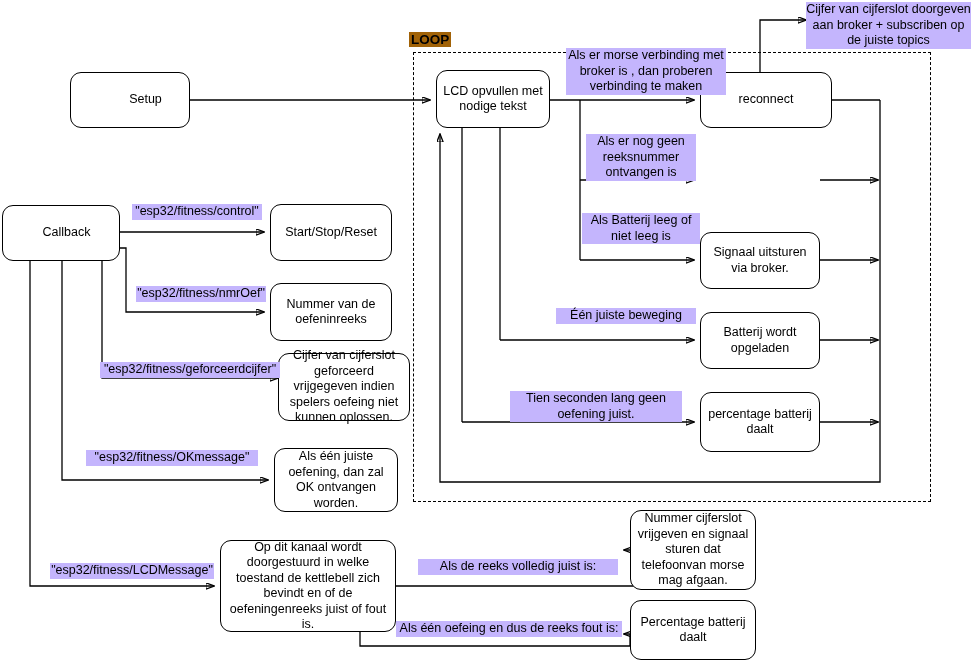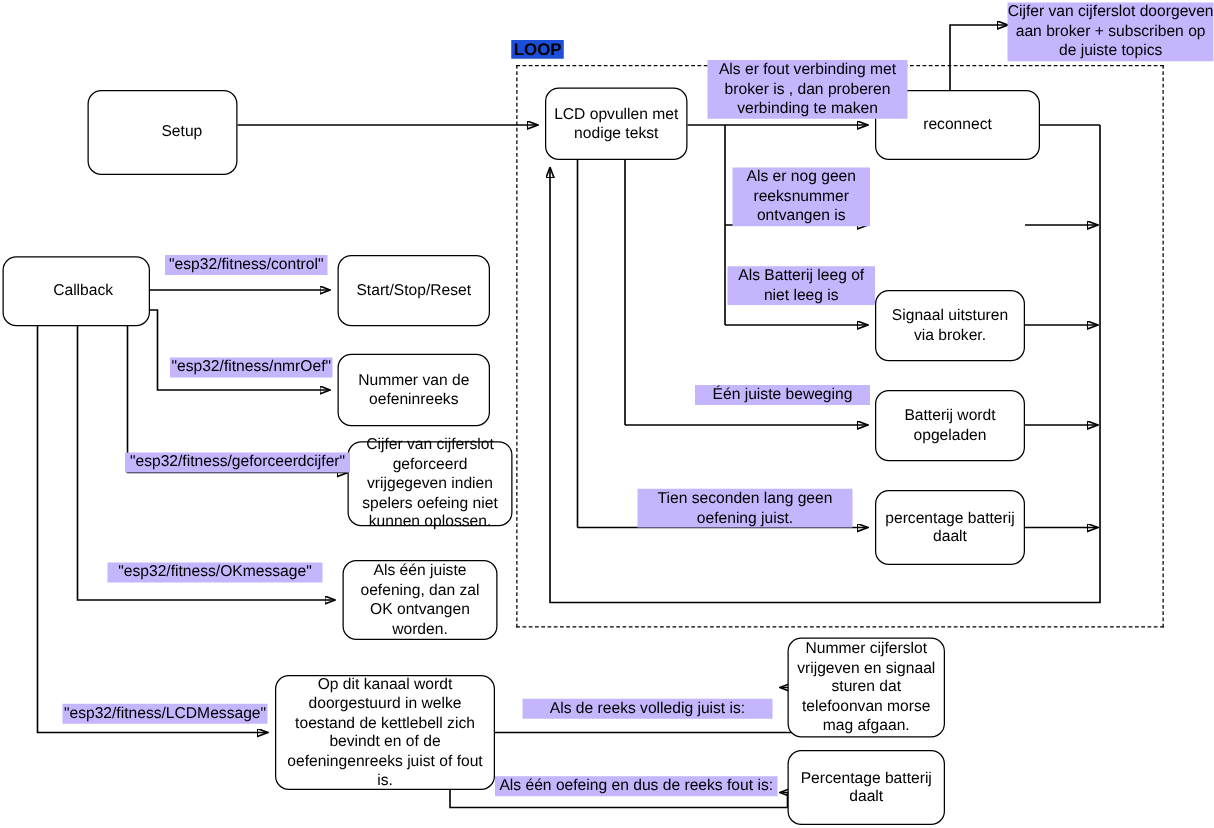--- a/index.html
+++ b/index.html
@@ -40,21 +40,21 @@
     background: #c4b5fd;
     white-space: pre-line;
     z-index: 4;
   }
   .group-label {
     position: absolute;
     color: #000000;
     font-size: 13.5px;
     font-weight: bold;
     z-index: 4;
-    background: #1d4ed8;
+    background: #a16207;
     padding: 0 2px;
   }
   .loop-box {
     position: absolute;
     box-sizing: border-box;
     border: 1.4px dashed #000000;
     background: transparent;
     z-index: 1;
   }
   svg.wires {
@@ -119,21 +119,21 @@
 
     <path d="M62,260 L62,480 L268,480" marker-end="url(#arrow)"></path>
 
     <path d="M30,260 L30,586 L214,586" marker-end="url(#arrow)"></path>
 
     <path d="M396,586 L638,586 L638,550 L624,550" marker-end="url(#arrow)"></path>
 
     <path d="M360,632 L360,646 L630,646 L630,634 L624,634" marker-end="url(#arrow)"></path>
   </svg>
 
-  <div class="node" style="left:70px; top:72px; width:120px; height:68px;padding-left:36px;">Setup</div>
+  <div class="node" style="left:70px; top:72px; width:120px; height:56px;padding-left:36px;">Setup</div>
 
   <div class="node" style="left:2px; top:205px; width:118px; height:56px;padding-left:16px;">Callback</div>
 
   <div class="node" style="left:436px; top:70px; width:114px; height:58px;">LCD opvullen met nodige tekst</div>
 
   <div class="node" style="left:700px; top:72px; width:132px; height:56px;">reconnect</div>
 
 
   <div class="node" style="left:700px; top:232px; width:120px; height:57px;">Signaal uitsturen via broker.</div>
 
@@ -150,21 +150,21 @@
   <div class="node" style="left:274px; top:448px; width:124px; height:64px;">Als één juiste oefening, dan zal OK ontvangen worden.</div>
 
   <div class="node" style="left:220px; top:540px; width:176px; height:92px;text-align:center;">Op dit kanaal wordt doorgestuurd in welke toestand de kettlebell zich bevindt en of de oefeningenreeks juist of fout is.</div>
 
   <div class="node" style="left:630px; top:510px; width:126px; height:80px;">Nummer cijferslot vrijgeven en signaal sturen dat telefoonvan morse mag afgaan.</div>
 
   <div class="node" style="left:630px; top:600px; width:126px; height:60px;">Percentage batterij daalt</div>
 
   <div class="edge-label" style="left:806px; top:2px; width:165px;">Cijfer van cijferslot doorgeven aan broker + subscriben op de juiste topics</div>
 
-  <div class="edge-label" style="left:566px; top:48px; width:160px;">Als er fout verbinding met broker is , dan proberen verbinding te maken</div>
+  <div class="edge-label" style="left:566px; top:48px; width:160px;">Als er morse verbinding met broker is , dan proberen verbinding te maken</div>
 
   <div class="edge-label" style="left:586px; top:134px; width:110px;">Als er nog geen reeksnummer ontvangen is</div>
 
   <div class="edge-label" style="left:582px; top:213px; width:118px;">Als Batterij leeg of niet leeg is</div>
 
   <div class="edge-label" style="left:556px; top:308px; width:140px;">Één juiste beweging</div>
 
   <div class="edge-label" style="left:510px; top:391px; width:172px;">Tien seconden lang geen oefening juist.</div>
 
   <div class="edge-label" style="left:132px; top:204px; width:130px;">"esp32/fitness/control"</div>

